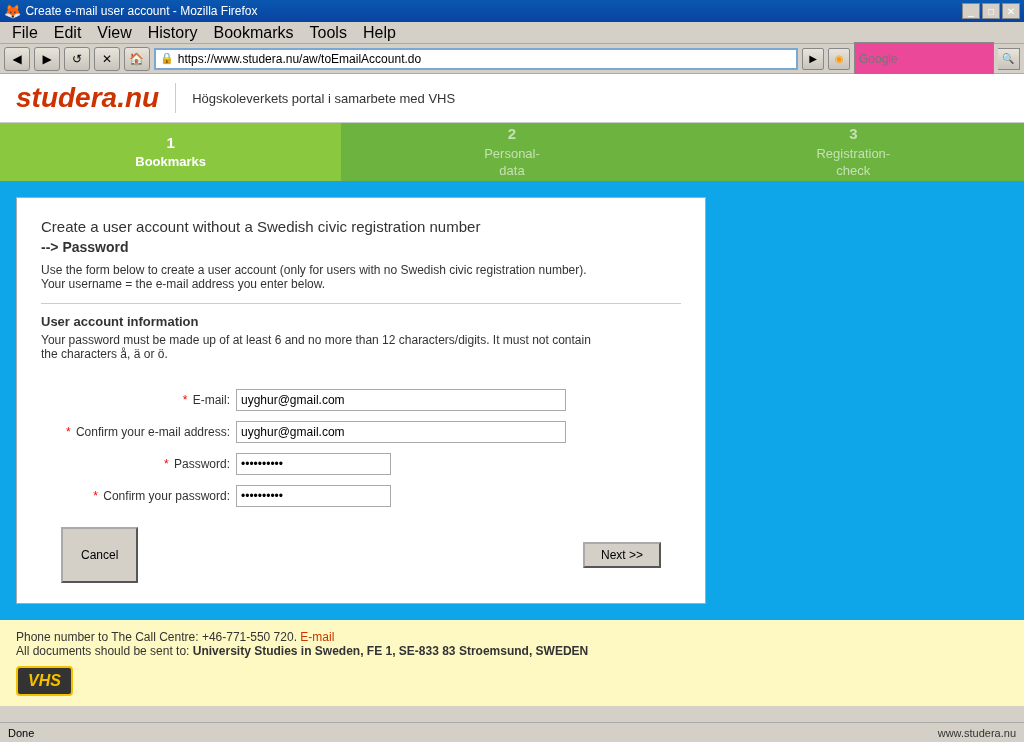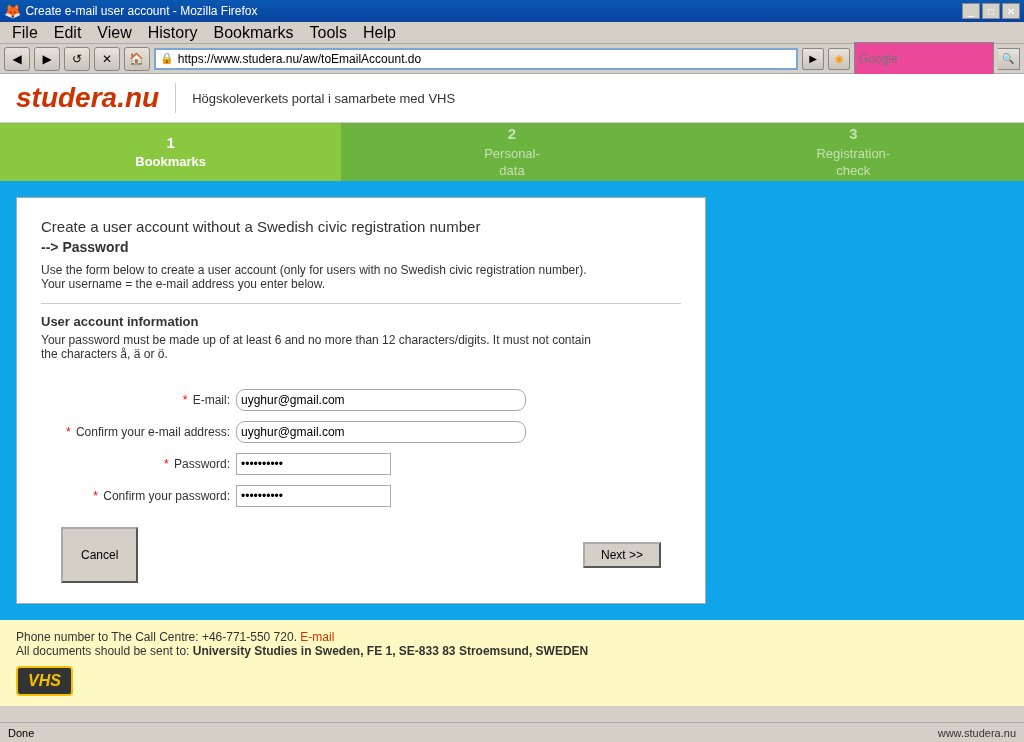--- a/index.html
+++ b/index.html
@@ -226,21 +226,21 @@
     .required-mark {
       color: red;
       margin-right: 2px;
     }
     .form-input {
       font-size: 12px;
       padding: 2px 4px;
       border: 1px solid #aaa;
       height: 22px;
     }
-    .email-input { width: 290px; border-radius: 9px; }
+    .email-input { width: 330px; }
     .password-input { width: 155px; }
 
     .button-row {
       display: flex;
       justify-content: space-between;
       align-items: center;
       margin-top: 20px;
       padding: 0 20px;
     }
     .cancel-btn {

